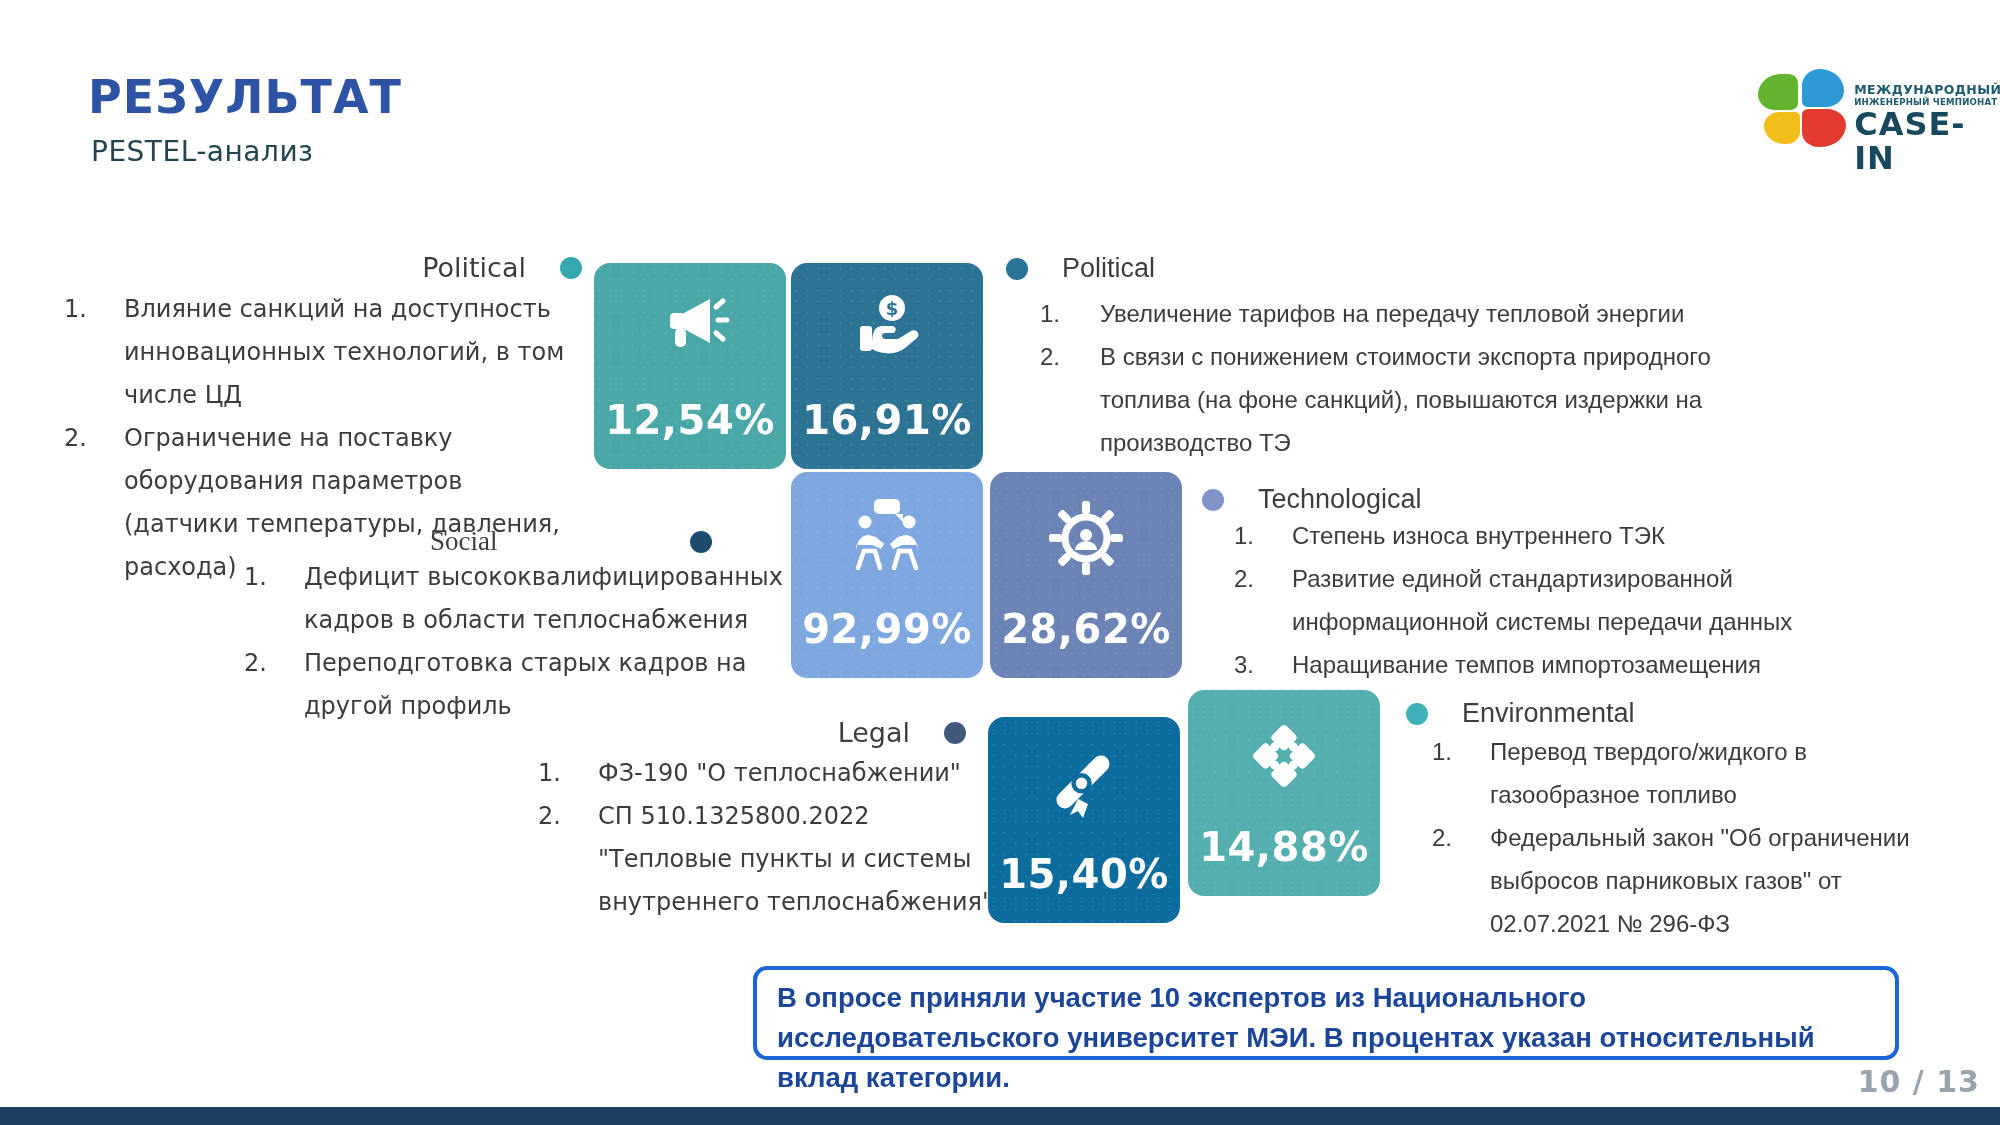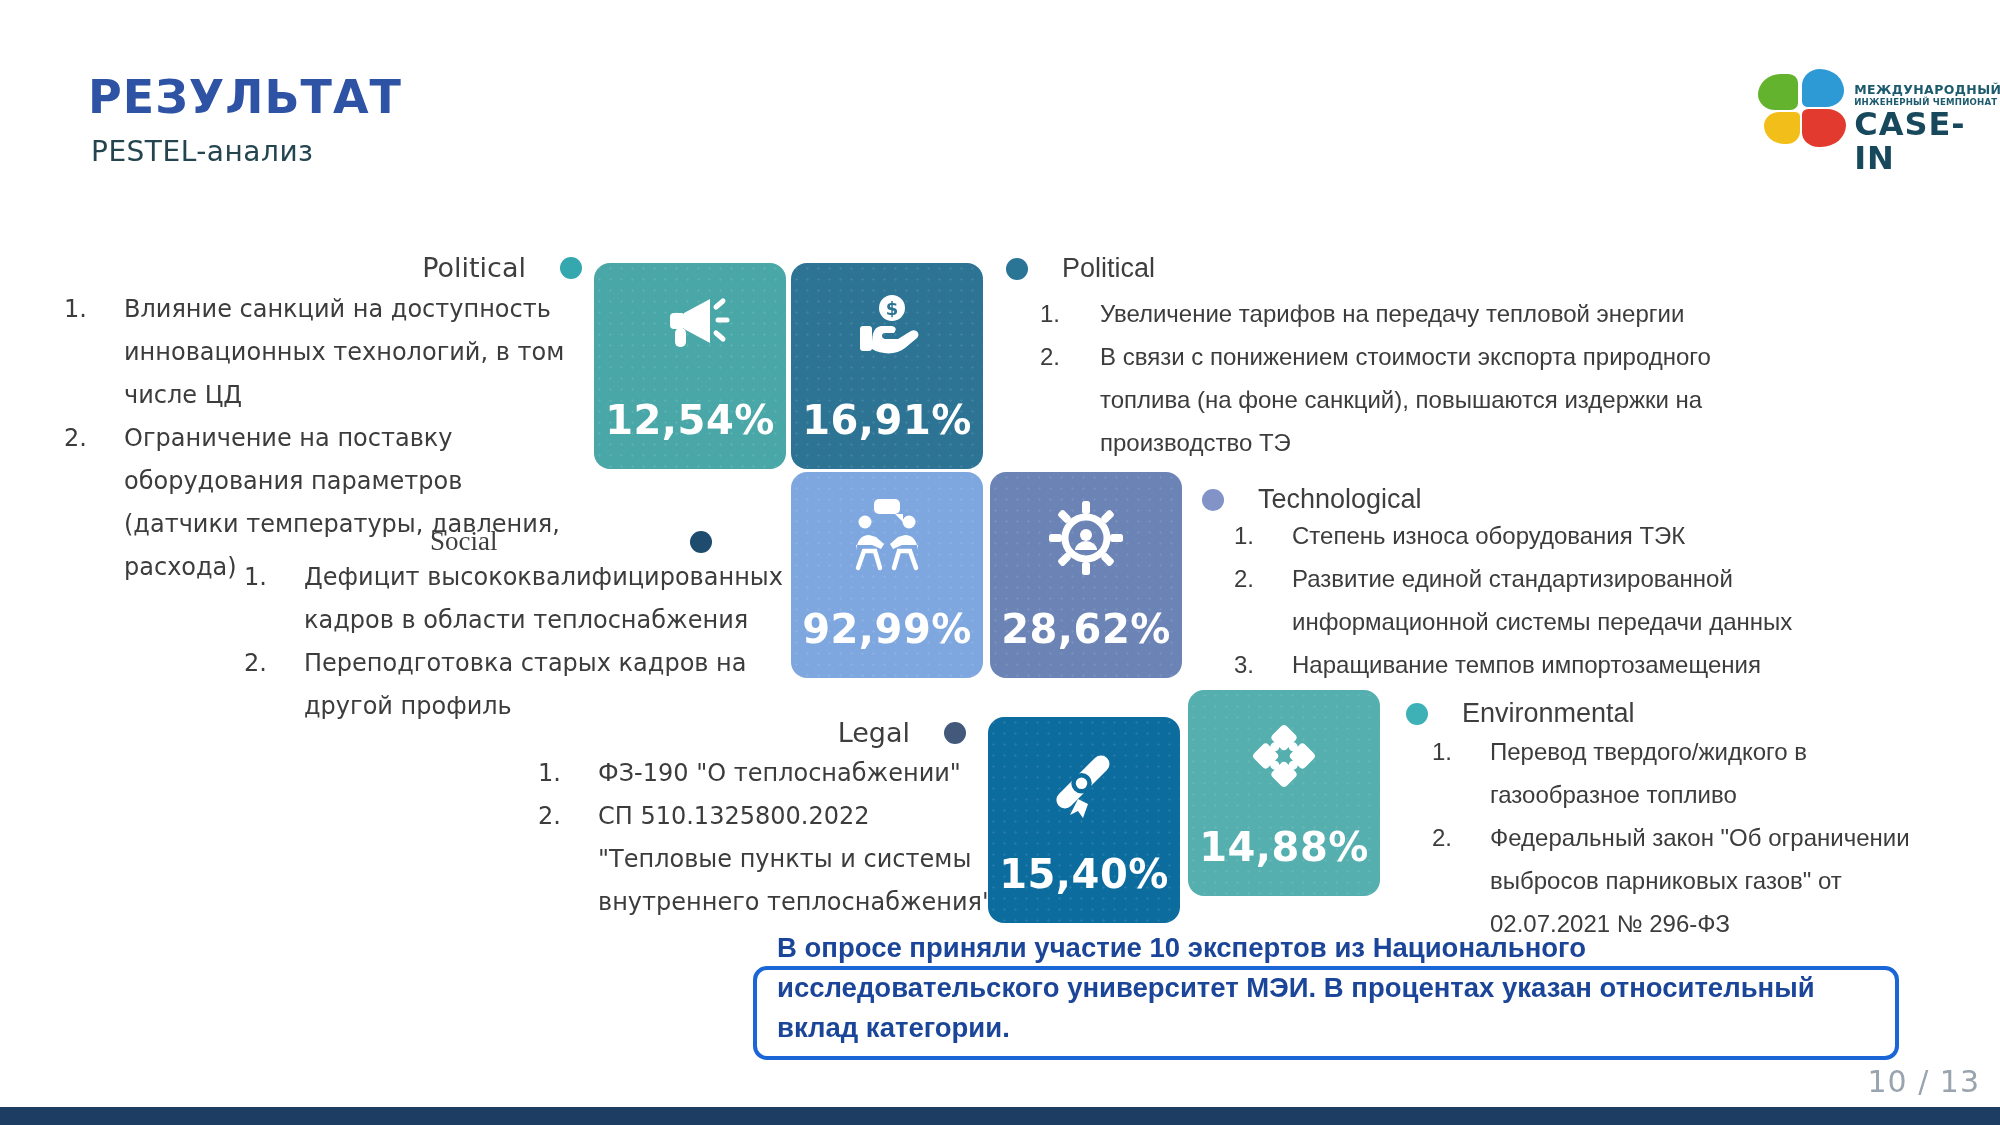--- a/index.html
+++ b/index.html
@@ -65,27 +65,27 @@
              font-size:40px;font-weight:800;color:#ffffff;letter-spacing:.5px;}
   .tile-political{left:594px;top:263px;background-color:#4AA7A7;}
   .tile-economic {left:791px;top:263px;background-color:#2C7394;}
   .tile-social   {left:791px;top:472px;background-color:#7FA7DF;}
   .tile-technological{left:990px;top:472px;background-color:#6B83B5;}
   .tile-legal    {left:988px;top:690px;background-color:#0C6C9E;margin-top:27px;}
   .tile-environmental{left:1188px;top:690px;background-color:#55AFAF;}
 
   
   #note{position:absolute;left:753px;top:966px;width:1146px;height:94px;box-sizing:border-box;
-        border:4px solid #1A66D6;border-radius:14px;padding:8px 20px;display:flex;align-items:flex-end;
+        border:4px solid #1A66D6;border-radius:14px;padding:8px 20px;display:flex;align-items:flex-start;
         font-family:"Liberation Sans",sans-serif;font-size:27.5px;font-weight:700;
         color:#1B4599;line-height:40px;}
 
   
   #page-num{position:absolute;left:1830px;top:1064px;width:150px;text-align:right;
-            font-size:30px;color:#9AA4AE;font-weight:400;letter-spacing:1px;}
+            font-size:30px;color:#9AA4AE;font-weight:700;letter-spacing:1px;}
   #footer-bar{position:absolute;left:0;top:1107px;width:2000px;height:18px;background:#1E3D63;}
 </style>
 </head>
 <body>
 
 <div id="slide">
 
   <div id="title">РЕЗУЛЬТАТ</div>
   <div id="subtitle">PESTEL-анализ</div>
 
@@ -158,21 +158,21 @@
       </div>
       <div class="li">
         <span class="n">2.</span>
         <span class="t">Переподготовка старых кадров на другой профиль</span>
       </div>
     </div>
   <div class="num-list list-technological">
 
   <div class="li">
         <span class="n">1.</span>
-        <span class="t">Степень износа оборудования ТЭК</span>
+        <span class="t">Степень износа внутреннего ТЭК</span>
       </div>
       <div class="li">
         <span class="n">2.</span>
         <span class="t">Развитие единой стандартизированной информационной системы передачи данных</span>
       </div>
       <div class="li">
         <span class="n">3.</span>
         <span class="t">Наращивание темпов импортозамещения</span>
       </div>
     </div>

